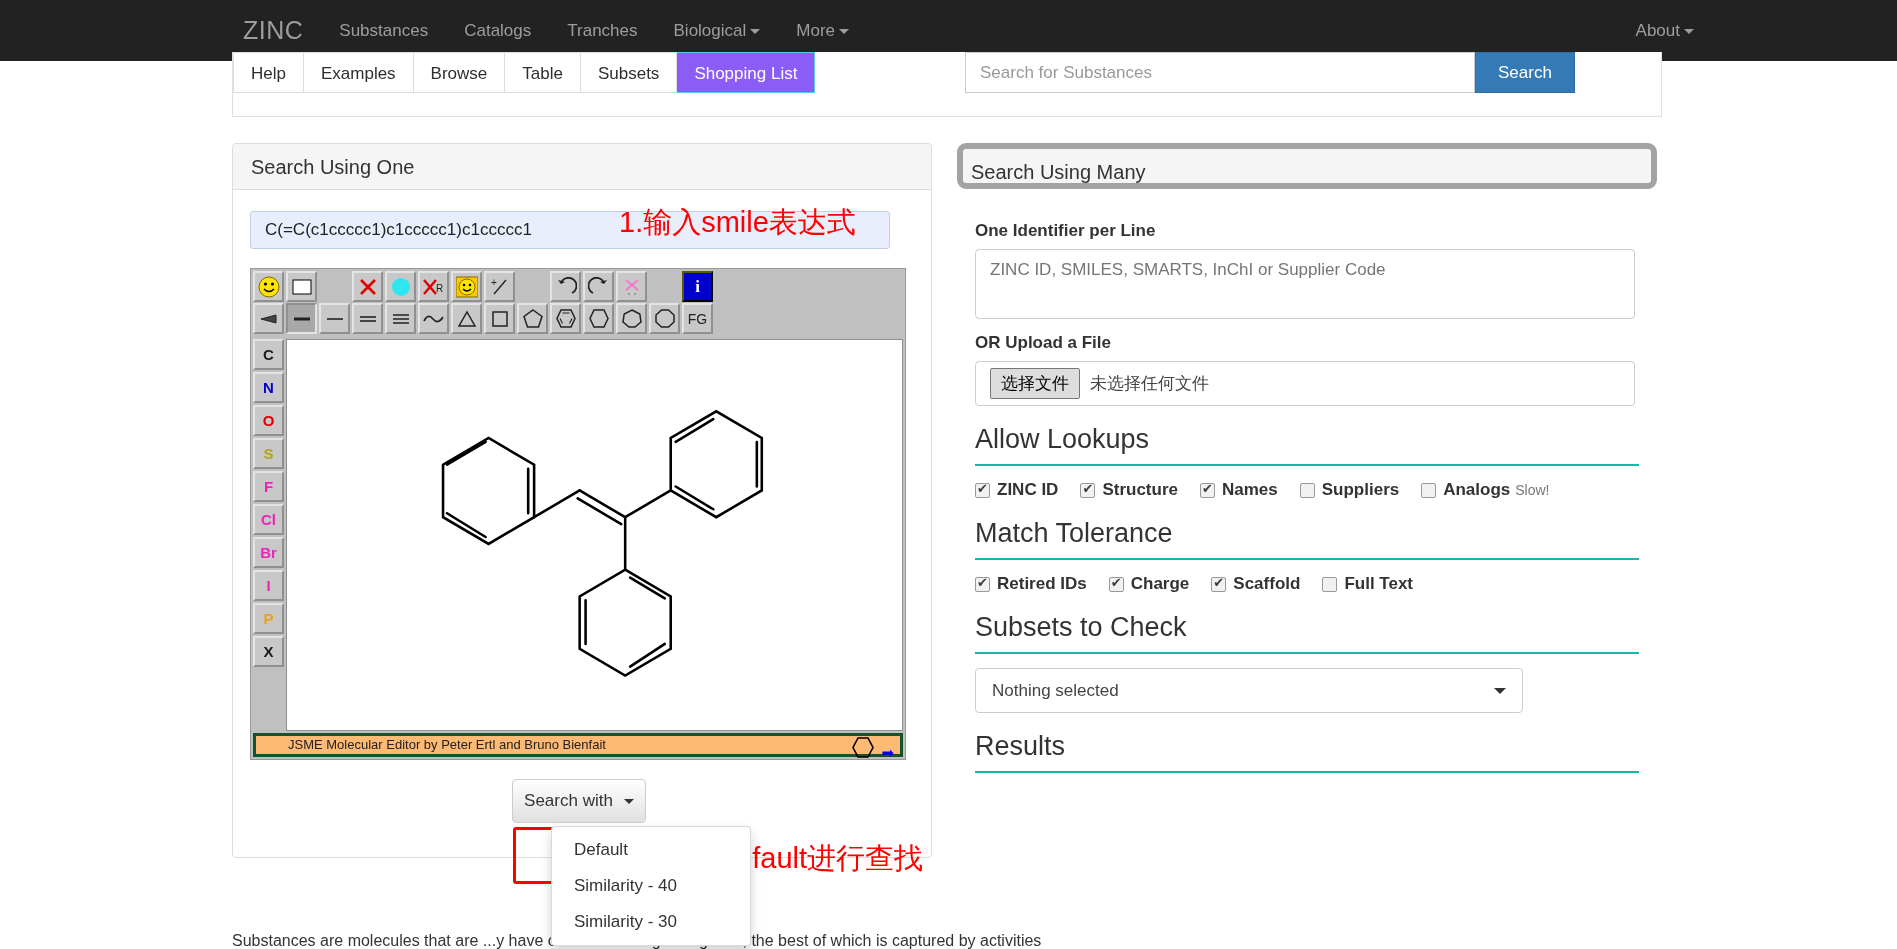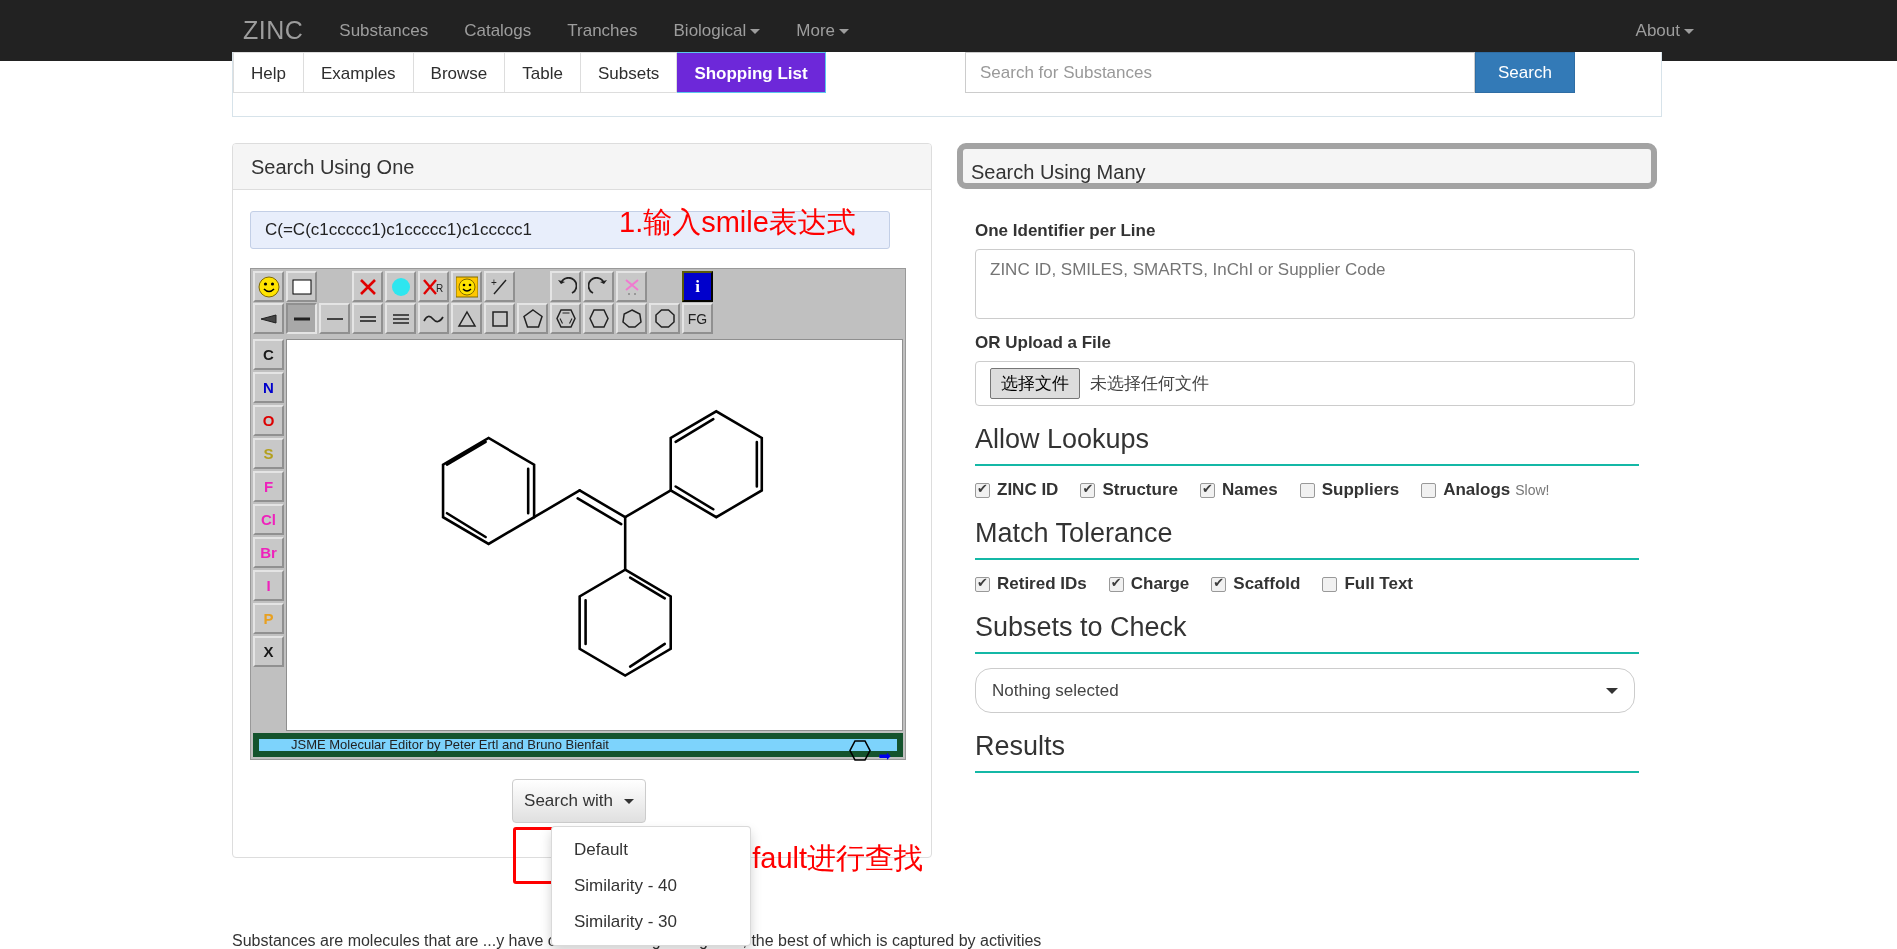--- a/index.html
+++ b/index.html
@@ -42,21 +42,21 @@
     background:#fff; border:1px solid #d7e3ea; border-top:none;
   }
   .tabs { position:absolute; left:0px; top:0px; display:flex; }
   .tab {
     height:41px; line-height:41px; padding: 0 17px;
     border:1px solid #ddd; border-left:none;
     background:#fff; color:#2e2e2e; font-size:17px; cursor:pointer;
     white-space:nowrap;
   }
   .tab:first-child { border-left:1px solid #ddd; }
-  .tab.active { background:#6d28d9; color:#fff; border-color:#5bc8ec;font-weight:bold; }
+  .tab.active { background:#8b5cf6; color:#fff; border-color:#5bc8ec; }
 
   .searchbox { position:absolute; left:732px; top:0px; display:flex; }
   .searchbox input {
     width:510px; height:41px; border:1px solid #ccc; padding: 0 14px;
     font-size:17px; color:#555; font-family:"Liberation Sans", sans-serif;
     outline:none; background:#fff;
   }
   .searchbox input::placeholder { color:#999; }
   .search-btn {
     height:41px; padding: 0 22px; background:#337ab7; color:#fff;
@@ -125,21 +125,21 @@
     display:flex; align-items:center; justify-content:center;
     font-size:15px; font-weight:bold; cursor:pointer;
     font-family:"Liberation Sans", sans-serif;
   }
   .jsme-canvas {
     position:absolute; left:35px; top:70px; right:2px; bottom:28px;
     background:#ffffff; border:1px solid #8f8f8f;
   }
   .jsme-footer {
     position:absolute; left:2px; right:2px; bottom:2px; height:24px;
-    background:#7dd3fc; border:6px solid #14532d;
+    background:#fdba74; border:3px solid #14532d;
     font-size:13px; color:#222; line-height:22px; padding-left:32px;
     display:flex; align-items:center;
   }
   .jsme-footer .hexlogo { position:absolute; right:26px; top:1px; }
   .jsme-footer .arrow { position:absolute; right:6px; top:6px;
       color:#0000ee; font-size:15px; }
 
   
   .searchwith-btn {
     position:absolute; left:512px; top:779px; width:134px; height:44px;
@@ -189,21 +189,21 @@
     flex:none;
   }
   .cb.on::after {
     content:"✔"; position:absolute; left:1px; top:-3px;
     font-size:13px; color:#3c3c3c; line-height:16px;
   }
   .chk-label { font-size:17px; font-weight:bold; color:#333; white-space:nowrap; }
   .chk-note  { font-size:14px; color:#777; margin-left:5px; }
 
   .select-box {
-    width:660px; height:45px; border:1px solid #ccc; border-radius:16px;
+    width:548px; height:45px; border:1px solid #ccc; border-radius:4px;
     display:flex; align-items:center; justify-content:space-between;
     padding: 0 16px; font-size:17px; color:#444; background:#fff; cursor:pointer;
   }
   .caret-dark {
     width:0; height:0; border-left:6px solid transparent;
     border-right:6px solid transparent; border-top:6px solid #333;
   }
   .out-row { display:flex; align-items:center; margin-top:14px; }
   .out-label { font-size:17px; font-weight:bold; color:#333; margin-right:14px; white-space:nowrap; }
   .out-select {

